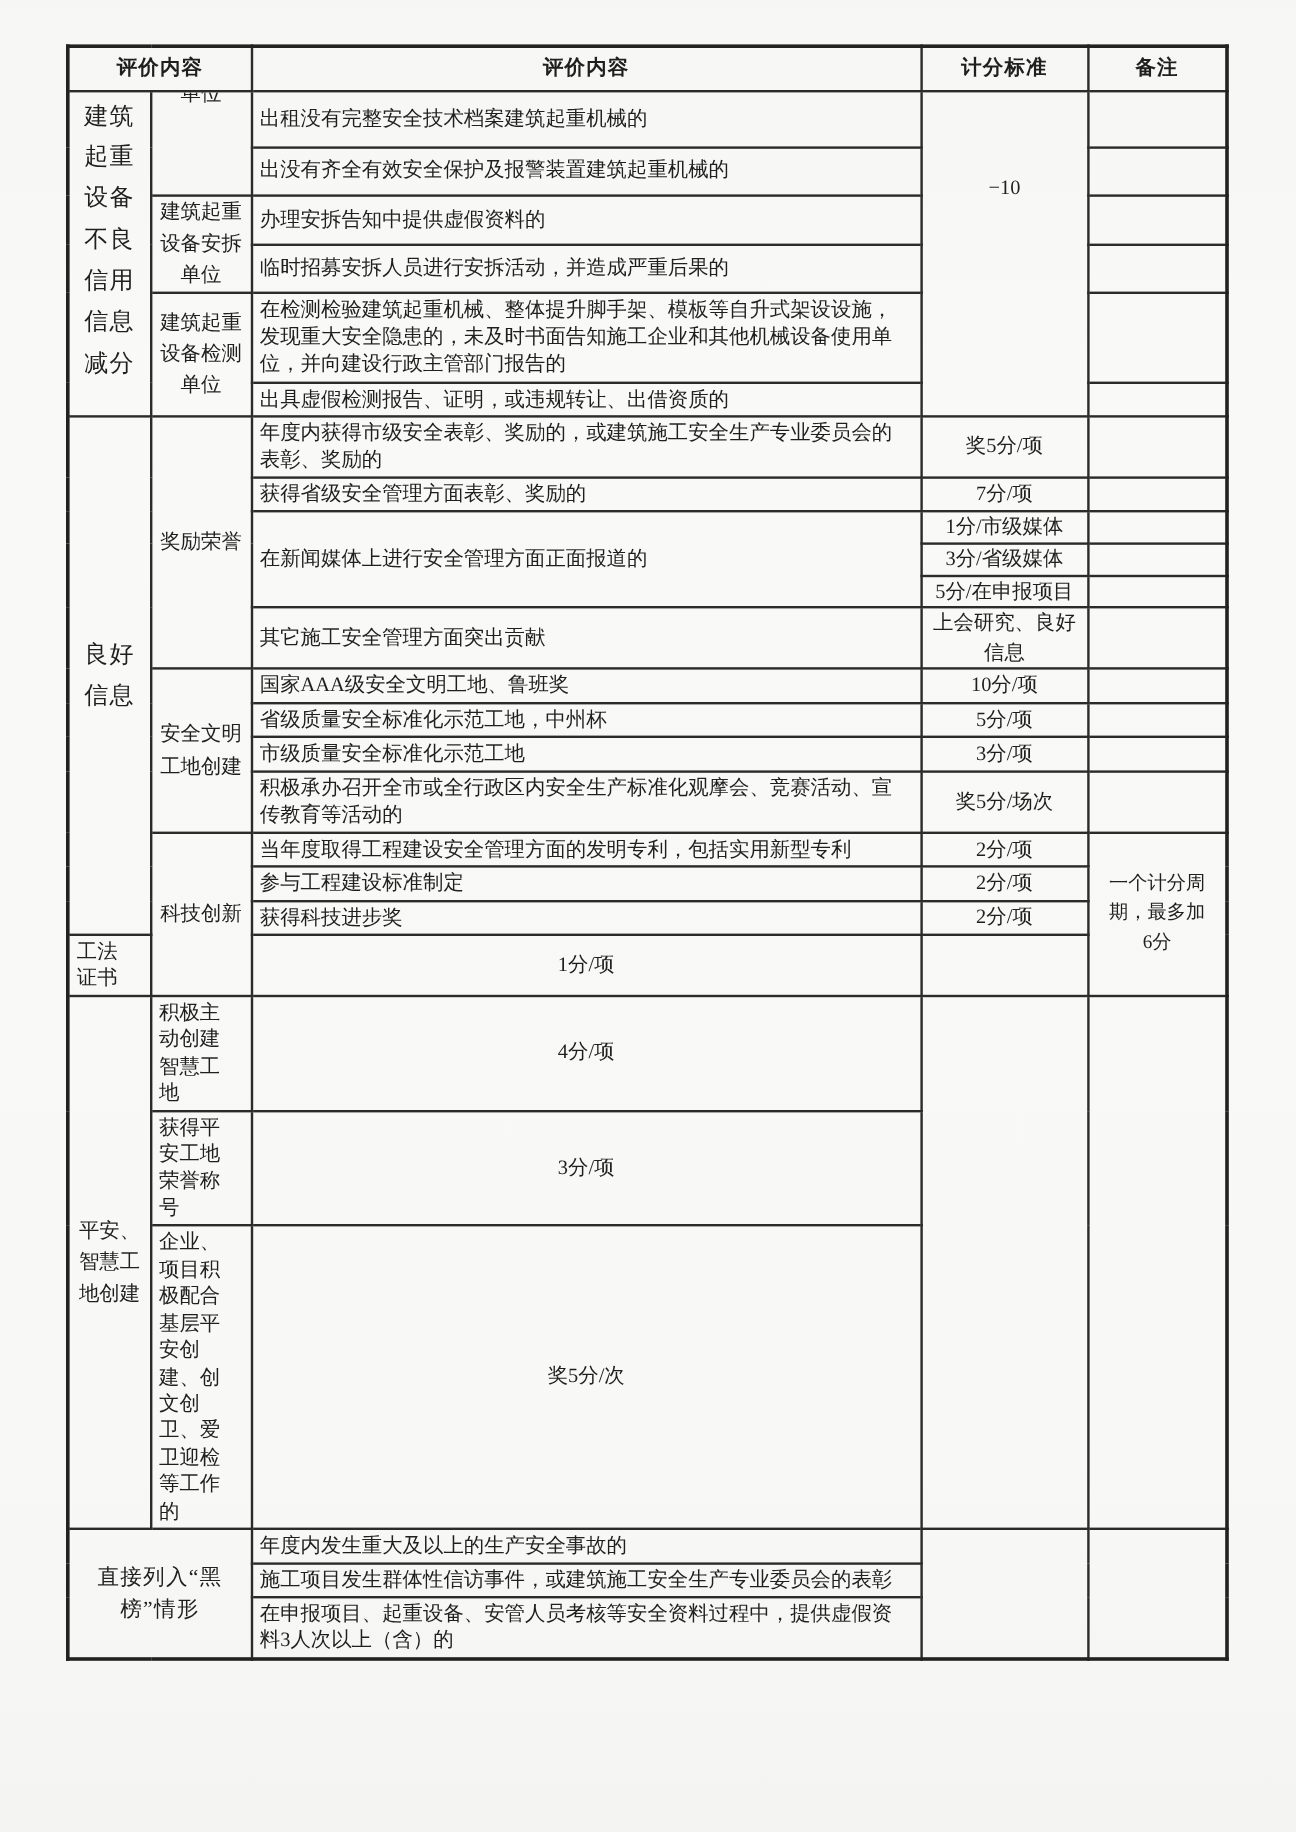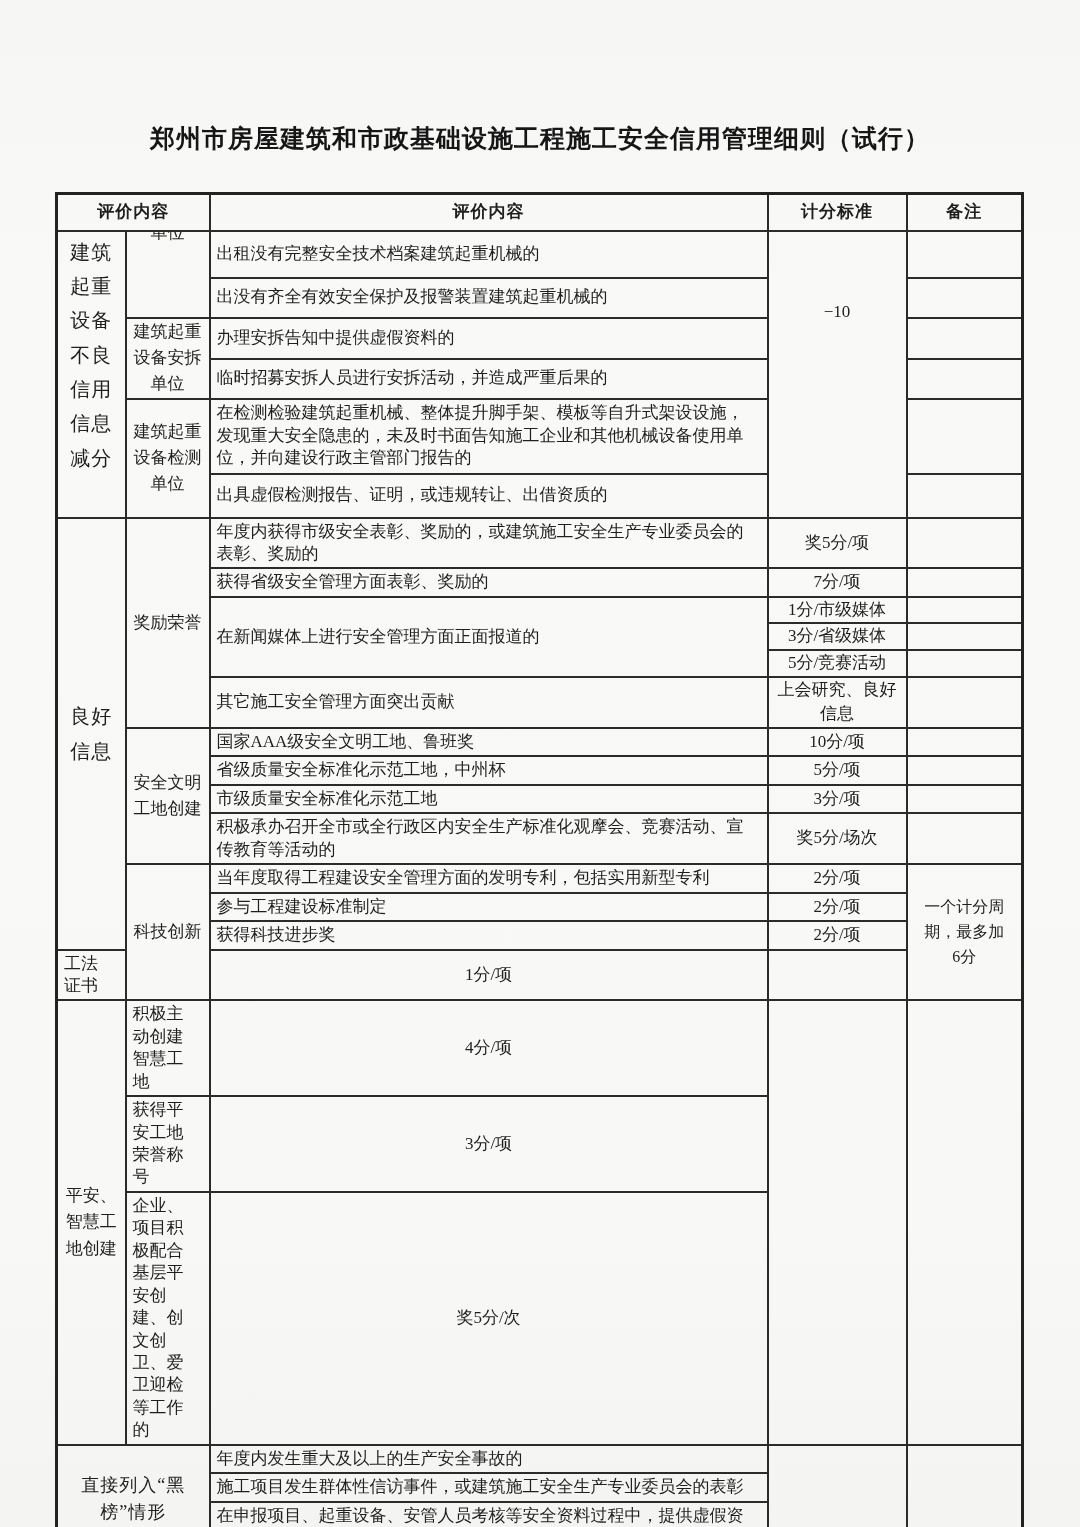--- a/index.html
+++ b/index.html
@@ -79,21 +79,20 @@
     width:100%;
     text-align:center;
     font-size:17px;
   }
 </style>
 </head>
 <body>
 
 <div class="page">
 
-  <div class="doc-title">郑州市房屋建筑和市政基础设施工程施工安全信用管理细则（试行）</div>
 
   <table class="rules">
     <colgroup>
       <col style="width:69px">
         <col style="width:84px">
         <col style="width:558px">
         <col style="width:139px">
         <col style="width:116px">
     </colgroup>
     <thead>
@@ -126,21 +125,21 @@
       </tr>
       <tr style="height:40px">
         <td class="content">临时招募安拆人员进行安拆活动，并造成严重后果的</td>
         <td class="remark"></td>
       </tr>
       <tr style="height:75px">
         <td class="sub" rowspan="2">建筑起重设备检测单位</td>
         <td class="content">在检测检验建筑起重机械、整体提升脚手架、模板等自升式架设设施，发现重大安全隐患的，未及时书面告知施工企业和其他机械设备使用单位，并向建设行政主管部门报告的</td>
         <td class="remark"></td>
       </tr>
-      <tr style="height:44px">
+      <tr style="height:28px">
         <td class="content">出具虚假检测报告、证明，或违规转让、出借资质的</td>
         <td class="remark"></td>
       </tr>
 
       <tr style="height:48px">
         <td class="cat" rowspan="13">良好信息</td>
         <td class="sub" rowspan="6">奖励荣誉</td>
         <td class="content">年度内获得市级安全表彰、奖励的，或建筑施工安全生产专业委员会的表彰、奖励的</td>
         <td class="score">奖5分/项</td>
         <td class="remark"></td>
@@ -153,21 +152,21 @@
       <tr style="height:25px">
         <td class="content" rowspan="3">在新闻媒体上进行安全管理方面正面报道的</td>
         <td class="score">1分/市级媒体</td>
         <td class="remark"></td>
       </tr>
       <tr style="height:25px">
         <td class="score">3分/省级媒体</td>
         <td class="remark"></td>
       </tr>
       <tr style="height:25px">
-        <td class="score">5分/竞赛活动</td>
+        <td class="score">5分/在申报项目</td>
         <td class="remark"></td>
       </tr>
       <tr style="height:45px">
         <td class="content">其它施工安全管理方面突出贡献</td>
         <td class="score">上会研究、良好信息</td>
         <td class="remark"></td>
       </tr>
 
       <tr style="height:28px">
         <td class="sub" rowspan="4">安全文明工地创建</td>

